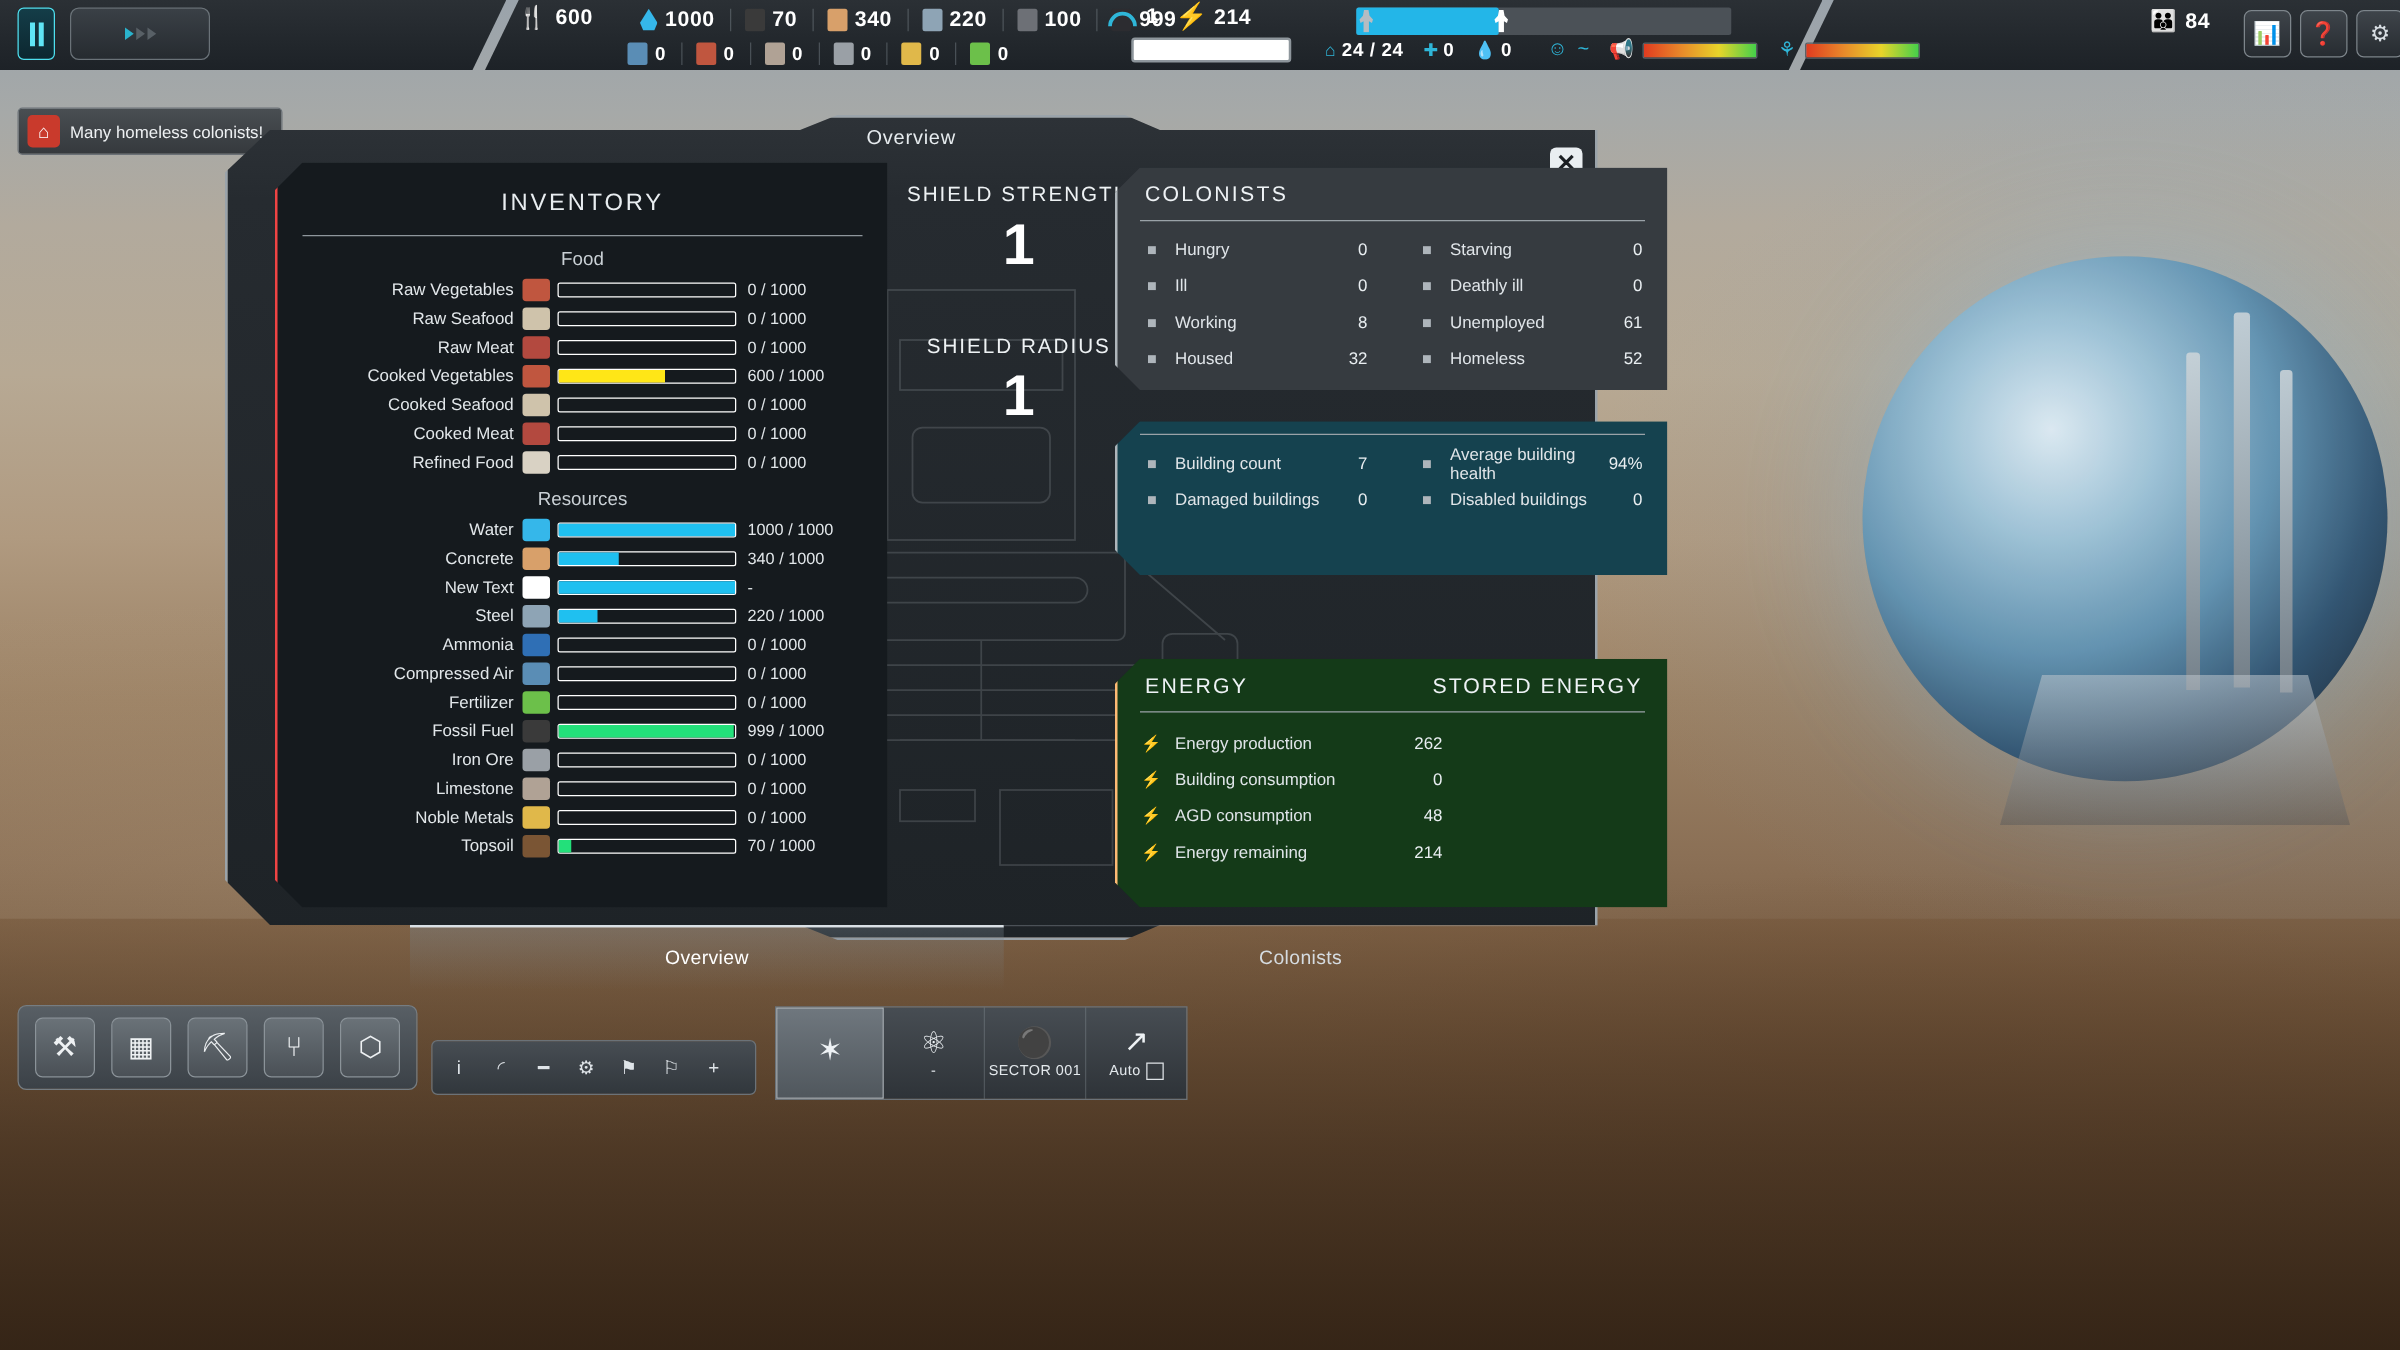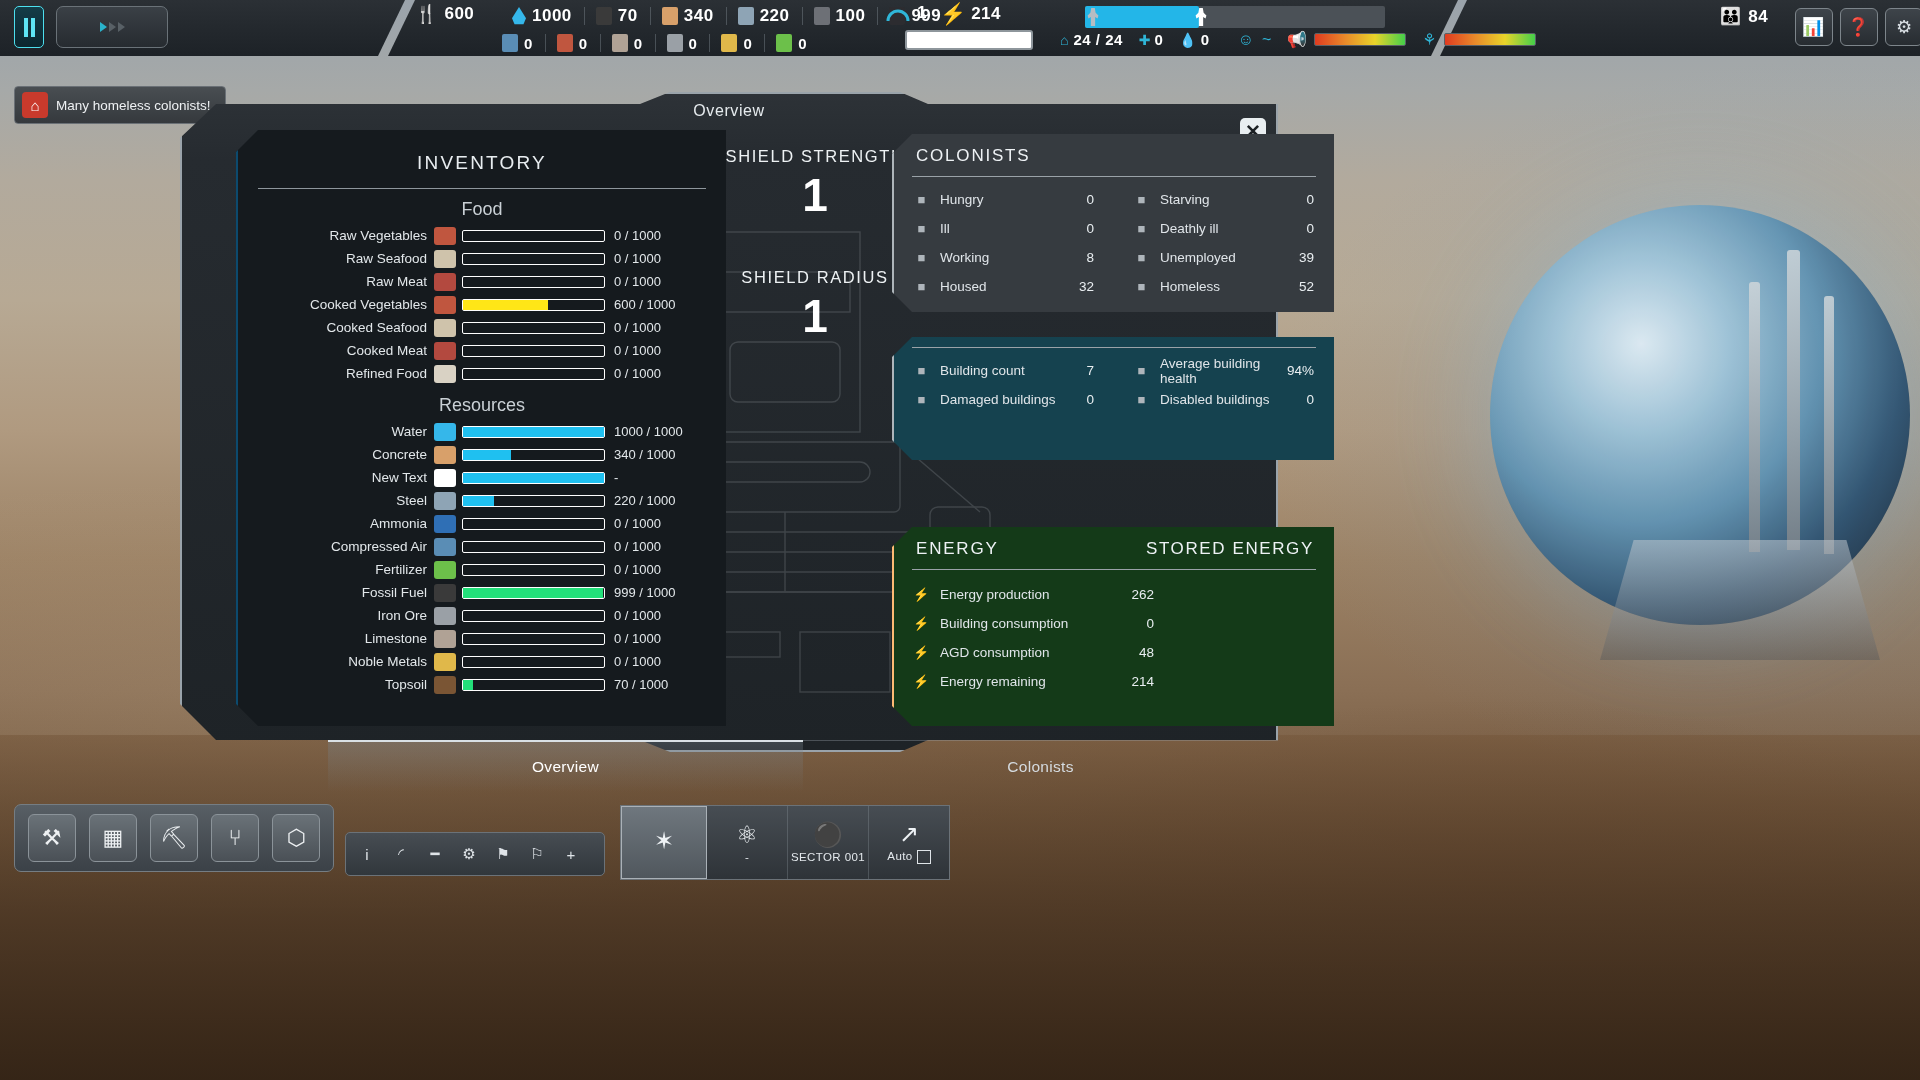--- a/index.html
+++ b/index.html
@@ -149,28 +149,28 @@
     display: flex; align-items: center; justify-content: center;
     font-size: 19px; font-weight: bold; line-height: 1;
   }
   .blueprint {
     position: absolute; left: 390px; top: 120px; width: 430px; height: 520px;
     opacity: .17;
   }
 
   
   #inventory {
-    position: absolute; left: 56px; top: 38px; width: 490px; height: 596px;
+    position: absolute; left: 40px; top: 38px; width: 490px; height: 596px;
     background: #151a1e;
-    border-left: 2px solid #0c4a6e;
+    border-left: 2px solid #ef4444;
     clip-path: polygon(0 22px, 22px 0, 490px 0, 490px 596px, 22px 596px, 0 574px);
   }
   #inv-title { text-align: center; color: #e8edf0; font-size: 19px; letter-spacing: 2.2px; padding-top: 22px; }
   #inv-rule { height: 1px; background: #8e969c; margin: 14px 20px 0 20px; }
-  .inv-section { text-align: center; color: #c9d0d5; font-size: 18px; margin: 10px 0 4px 0; }
+  .inv-section { text-align: center; color: #c9d0d5; font-size: 15px; margin: 10px 0 4px 0; }
   .inv-row { display: flex; align-items: center; height: 23px; padding-left: 6px; }
   .inv-label { width: 190px; text-align: right; color: #e2e7ea; font-size: 13.5px; padding-right: 7px; }
   .inv-ic { width: 22px; height: 18px; flex: 0 0 22px; border-radius: 3px; margin-right: 6px; }
   .inv-bar { width: 143px; height: 12px; border: 1.5px solid #ffffff; border-radius: 2px; position: relative; background: transparent; }
   .inv-fill { position: absolute; left: 0; top: 0; bottom: 0; }
   .inv-qty { color: #e2e7ea; font-size: 13px; padding-left: 9px; }
 
   
   #shield { position: absolute; left: 545px; top: 55px; width: 180px; text-align: center; }
   .sh-label { color: #eef2f4; font-size: 16.5px; letter-spacing: 1.6px; }
@@ -637,21 +637,21 @@
           <span class="pnum">0</span>
         </div>
         <div class="pitem">
           <span class="pic" style="color: rgb(174, 181, 187); font-size: 13px;">■</span>
           <span class="plab">Working</span>
           <span class="pnum">8</span>
         </div>
         <div class="pitem">
           <span class="pic" style="color: rgb(174, 181, 187); font-size: 13px;">■</span>
           <span class="plab">Unemployed</span>
-          <span class="pnum">39</span>
+          <span class="pnum">61</span>
         </div>
         <div class="pitem">
           <span class="pic" style="color: rgb(174, 181, 187); font-size: 13px;">■</span>
           <span class="plab">Housed</span>
           <span class="pnum">32</span>
         </div>
         <div class="pitem">
           <span class="pic" style="color: rgb(174, 181, 187); font-size: 13px;">■</span>
           <span class="plab">Homeless</span>
           <span class="pnum">52</span>

